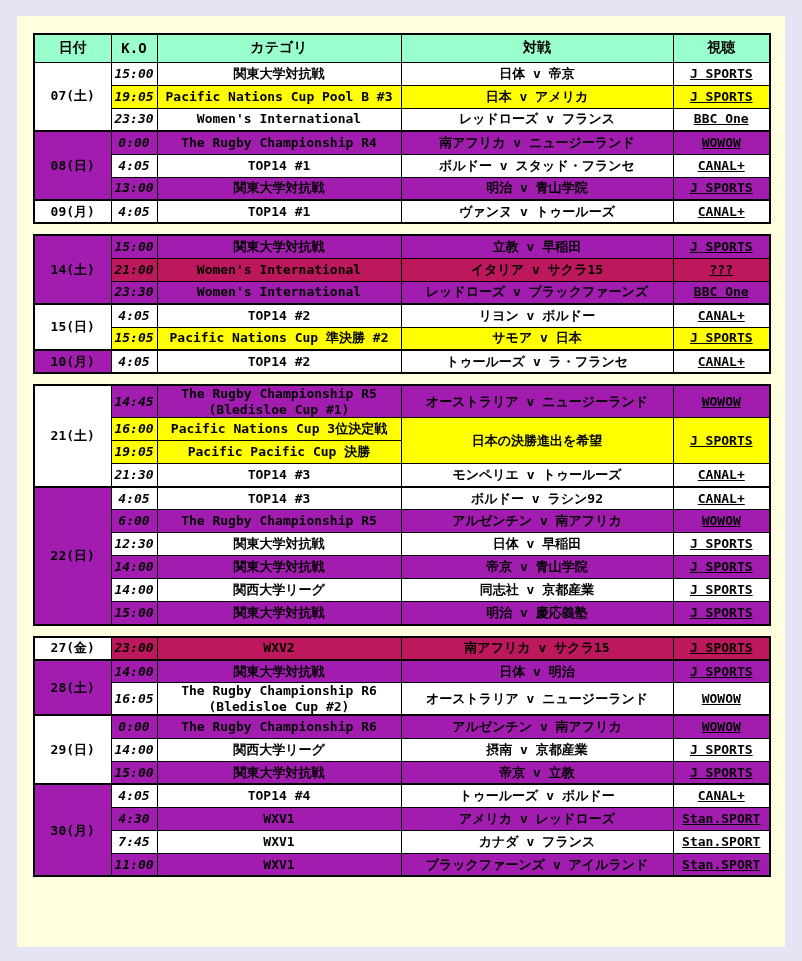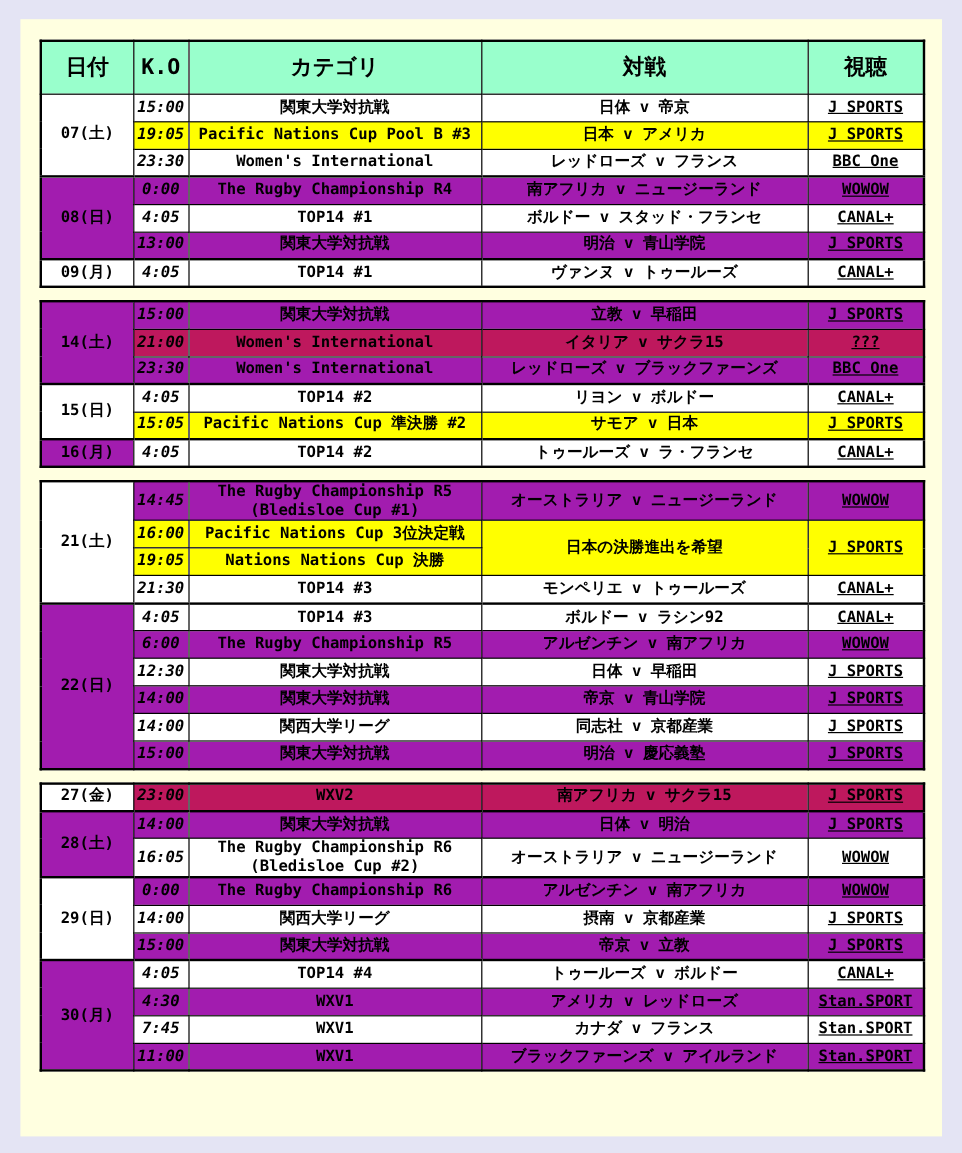--- a/index.html
+++ b/index.html
@@ -28,22 +28,22 @@
     border: 1px solid #000;
     text-align: center;
     vertical-align: middle;
     padding: 0 2px;
     font-weight: bold;
     color: #000;
     overflow: hidden;
   }
   table.sched th {
     background: #99ffcc;
-    height: 44px;
-    font-size: 18px;
+    height: 28px;
+    font-size: 14px;
   }
   table.sched td { height: 23px; font-size: 13px; line-height: 1.2; }
   td.date { font-size: 14px; }
   td.ko   { font-size: 14px; font-style: italic; }
   td.cat  { white-space: pre-line; }
   td.match{ font-size: 14px; }
   td.bc   { font-size: 13px; text-decoration: underline; }
   tr.group-start td { border-top: 2px solid #000; }
   .bg-white  { background: #ffffff; }
   .bg-gray   { background: #a21caf; }
@@ -156,21 +156,21 @@
           <td class="match bg-white">リヨン v ボルドー</td>
           <td class="bc bg-white">CANAL+</td>
         </tr>
         <tr>
           <td class="ko bg-yellow">15:05</td>
           <td class="cat bg-yellow">Pacific Nations Cup 準決勝 #2</td>
           <td class="match bg-yellow">サモア v 日本</td>
           <td class="bc bg-yellow">J SPORTS</td>
         </tr>
         <tr class="group-start">
-          <td class="date bg-gray">16(月)</td>
+          <td class="date bg-gray">10(月)</td>
           <td class="ko bg-white">4:05</td>
           <td class="cat bg-white">TOP14 #2</td>
           <td class="match bg-white">トゥールーズ v ラ・フランセ</td>
           <td class="bc bg-white">CANAL+</td>
         </tr>
       </tbody>
   </table>
 
   <table class="sched">
     <colgroup>
@@ -190,21 +190,21 @@
           <td class="bc bg-gray">WOWOW</td>
         </tr>
         <tr>
           <td class="ko bg-yellow">16:00</td>
           <td class="cat bg-yellow">Pacific Nations Cup 3位決定戦</td>
           <td class="match bg-yellow" rowspan="2">日本の決勝進出を希望</td>
           <td class="bc bg-yellow" rowspan="2">J SPORTS</td>
         </tr>
         <tr>
           <td class="ko bg-yellow">19:05</td>
-          <td class="cat bg-yellow">Nations Nations Cup 決勝</td>
+          <td class="cat bg-yellow">Pacific Pacific Cup 決勝</td>
         </tr>
         <tr>
           <td class="ko bg-white">21:30</td>
           <td class="cat bg-white">TOP14 #3</td>
           <td class="match bg-white">モンペリエ v トゥールーズ</td>
           <td class="bc bg-white">CANAL+</td>
         </tr>
         <tr class="group-start">
           <td class="date bg-gray" rowspan="6">22(日)</td>
           <td class="ko bg-white">4:05</td>

